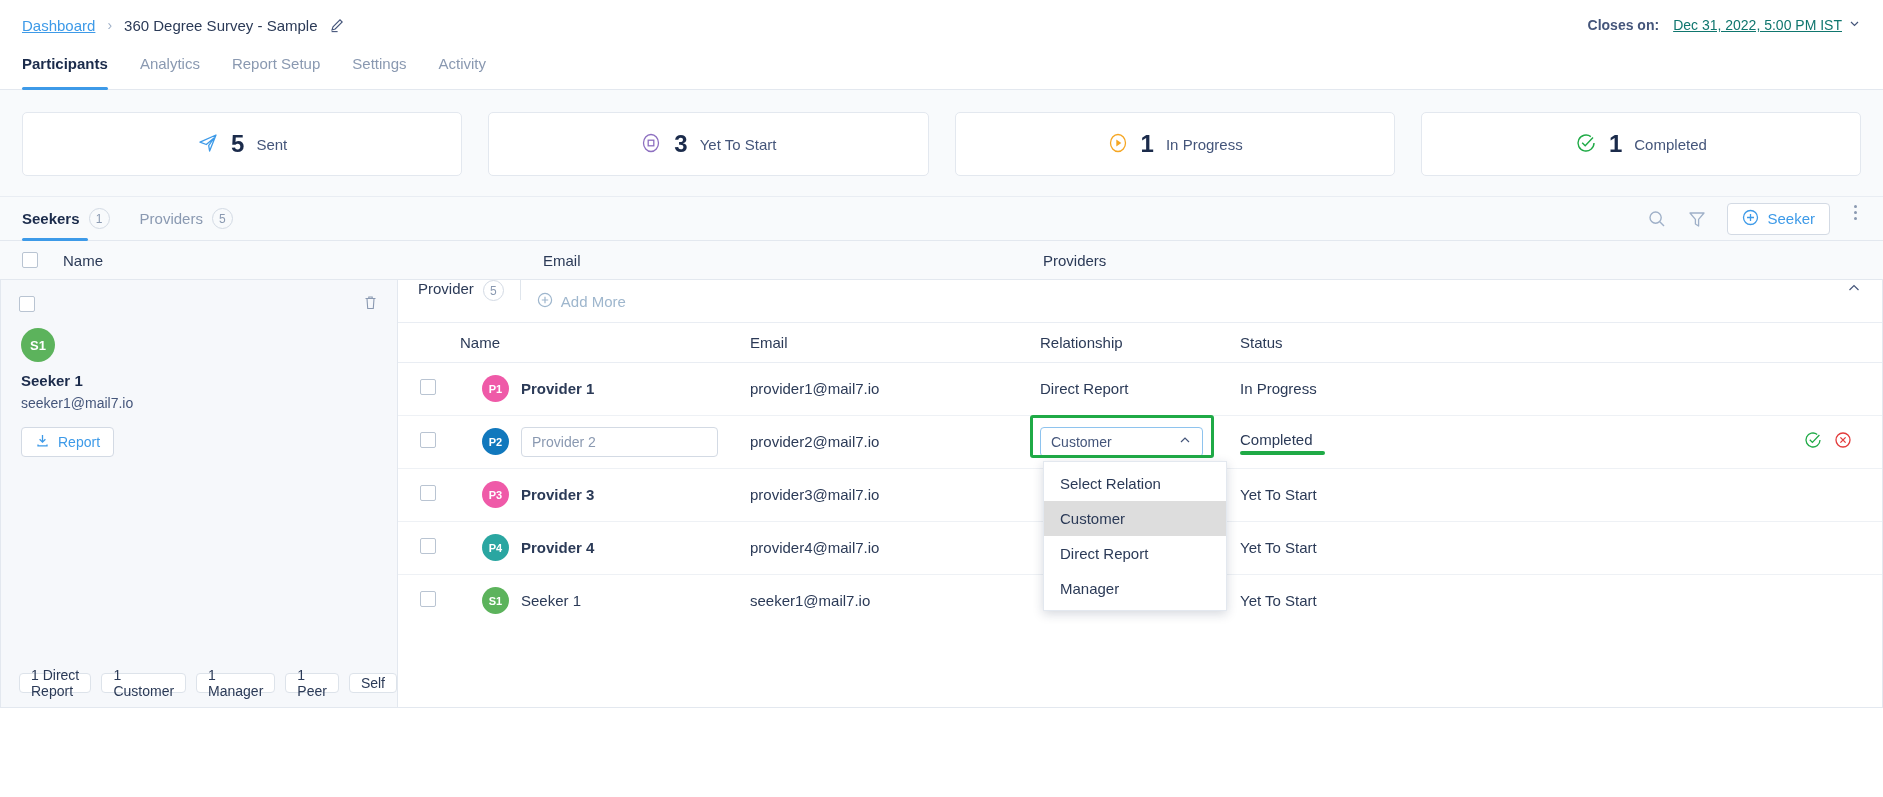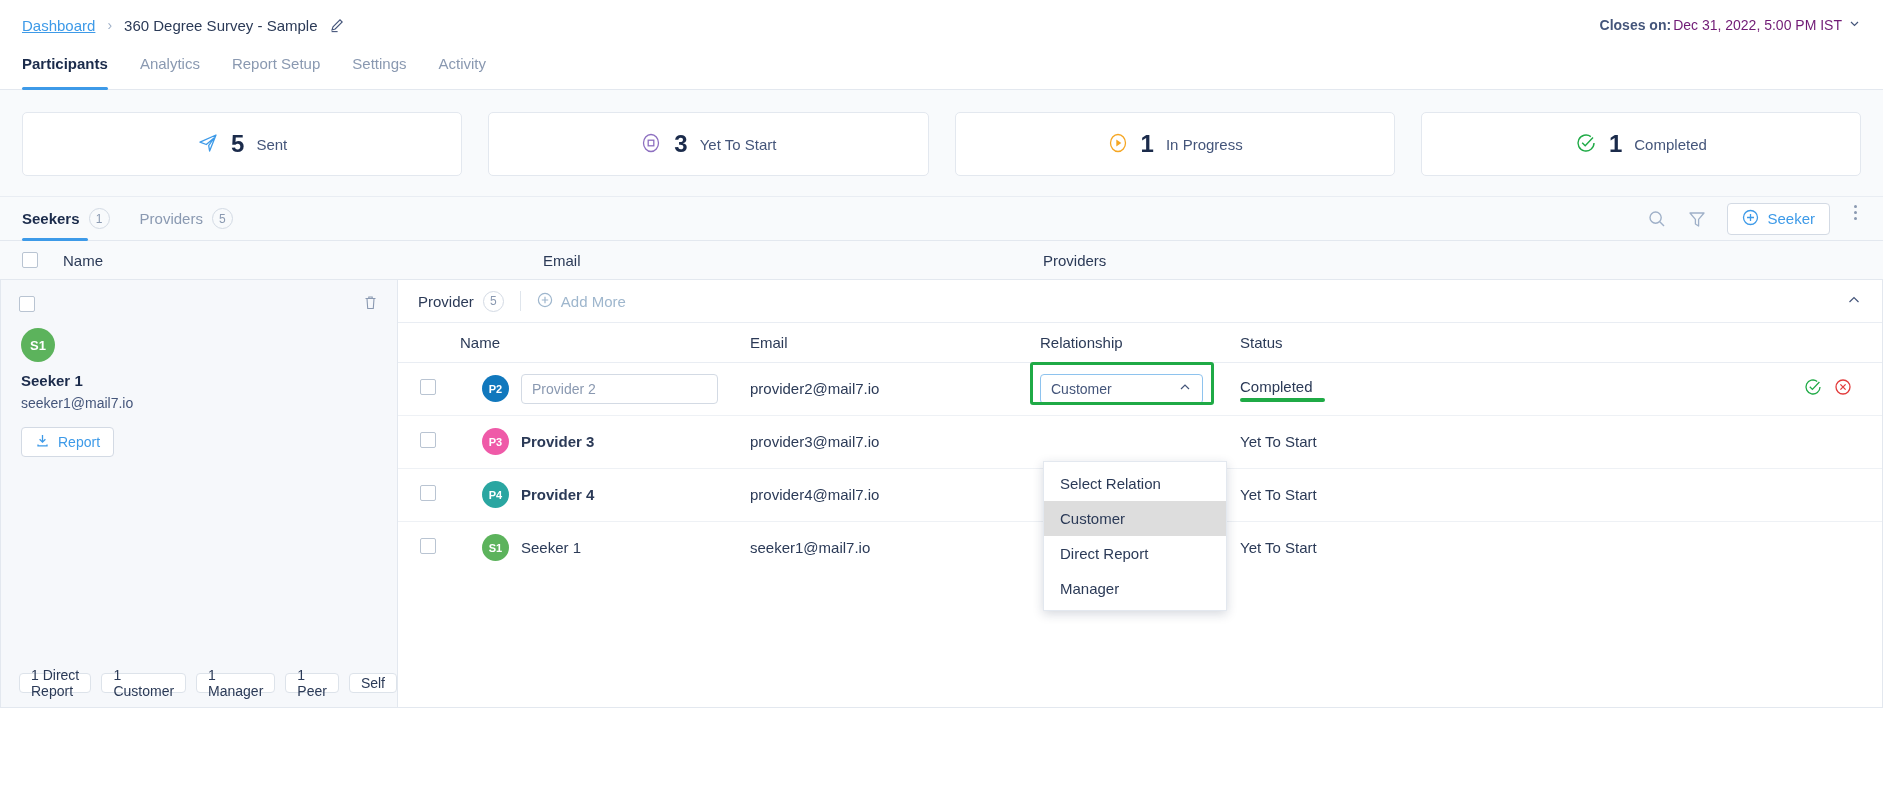--- a/index.html
+++ b/index.html
@@ -17,21 +17,21 @@
   .topbar{
     height:50px; display:flex; align-items:center;
     padding:0 22px; background:#fff;
   }
   .crumb-link{ color:#3d9ae8; font-size:15px; cursor:pointer;text-decoration:underline; }
   .crumb-sep{ color:#9fb0c8; margin:0 12px; font-size:14px; }
   .crumb-current{ color:#2b3a57; font-size:15px; }
   .edit-ico{ margin-left:12px; cursor:pointer; display:inline-flex; }
   .topbar-right{ margin-left:auto; display:flex; align-items:center; font-size:14px;}
   .closes-label{ color:#44557a; font-weight:bold; }
-  .closes-value{ color:#701a75; margin-left:2px; }
+  .closes-value{ color:#0f766e; margin-left:14px;text-decoration:underline; }
   .caret-dn{ margin-left:6px; color:#44557a; cursor:pointer;}
 
   
   .tabs{
     display:flex; align-items:flex-end; height:40px;
     padding:0 22px; border-bottom:1px solid #e3e8ef; background:#fff;
   }
   .tab{
     font-size:15px; color:#8a99b1; margin-right:32px;
     padding-bottom:17px; cursor:pointer; position:relative;
@@ -125,21 +125,21 @@
   }
   .relpill{
     border:1px solid #dde3ea; background:#fff; border-radius:4px;
     height:20px; padding:0 11px; display:flex; align-items:center;
     font-size:14px; color:#2b3a57; cursor:pointer;
   }
 
   
   .rightpane{ flex:1; border:1px solid #e3e8ef; background:#fff; position:relative;}
   .rp-head{
-    height:43px; display:flex; align-items:center; padding:0 20px;
+    height:43px; display:flex; padding:0 20px;
     border-bottom:1px solid #e9edf3;
   }
   .rp-title{ font-size:15px; color:#2b3a57;}
   .vdiv{ width:1px; height:20px; background:#dfe5ec; margin:0 16px;}
   .addmore{ display:flex; align-items:center; gap:8px; color:#9eb6cd; font-size:15px; cursor:pointer;}
   .chev-up{ margin-left:auto; cursor:pointer; color:#44557a;}
 
   .ptable{ width:100%; border-collapse:collapse; table-layout:fixed;}
   .ptable th{
     text-align:left; font-weight:normal; font-size:15px; color:#2b3a57;
@@ -388,20 +388,35 @@
           <th class="col-ck"></th>
           <th class="col-name"><span>Name</span></th>
           <th class="col-email"><span>Email</span></th>
           <th class="col-rel"><span>Relationship</span></th>
           <th class="col-status"><span>Status</span></th>
           <th class="col-act"></th>
         </tr>
       </thead>
       <tbody>
 
+        <tr>
+          <td class="col-ck"><span class="ck"></span></td>
+          <td class="col-name">
+            <div class="namecell">
+              <span class="avatar-sm" style="background: rgb(239, 90, 168);">
+                <span>P1</span>
+              </span>
+              <span style="font-weight:bold">Provider 1</span>
+            </div>
+          </td>
+          <td class="col-email"><span>provider1@mail7.io</span></td>
+          <td class="col-rel"><span>Direct Report</span></td>
+          <td class="col-status"><span>In Progress</span></td>
+          <td class="col-act"></td>
+        </tr>
 
         <tr>
           <td class="col-ck"><span class="ck"></span></td>
           <td class="col-name">
             <div class="namecell">
               <span class="avatar-sm" style="background: rgb(17, 120, 189);">
                 <span>P2</span>
               </span>
               <input class="nameinput" placeholder="Provider 2" style="">
             </div>

